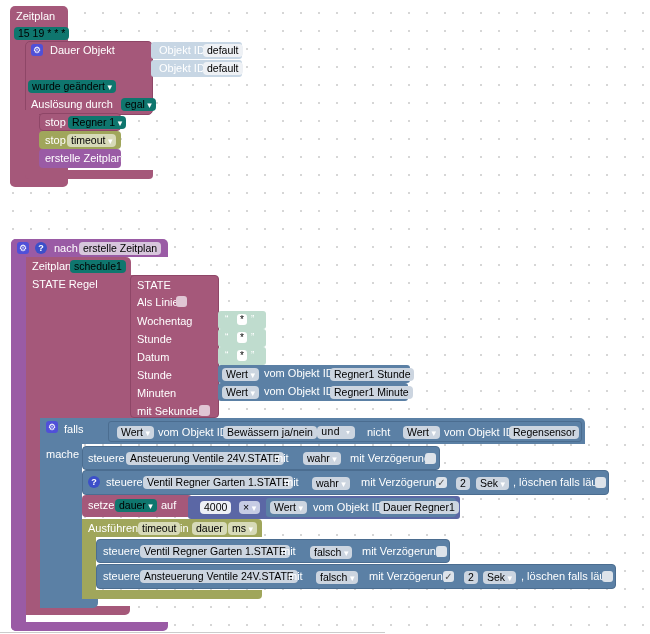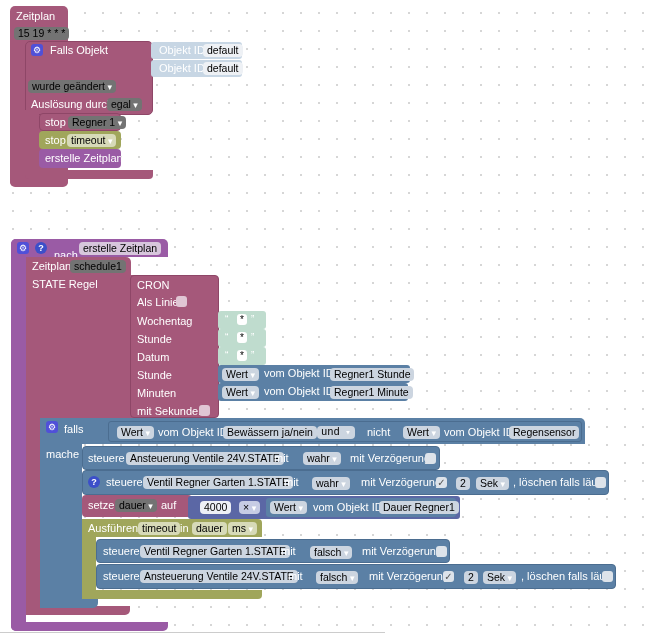--- a/index.html
+++ b/index.html
@@ -12,21 +12,21 @@
   .pink{background:#a5587a;}
   .purple{background:#9a5ba5;}
   .olive{background:#a0a65b;}
   .blue{background:#5b80a5;}
   .bluedk{background:#5b67a5;}
   .mint{background:#bfdcce;}
   .lightblue{background:#c7d6e4;}
   .t{position:absolute;white-space:nowrap;line-height:14px;}
   .field{position:absolute;white-space:nowrap;background:#d9d4dc;color:#000;
     border-radius:4px;padding:0 4px;line-height:13px;height:13px;font-size:10.5px;}
-  .pf{background:#737373;}
+  .pf{background:#0f766e;}
   .of{background:#d7dab8;}
   .bf{background:#ccd5e0;}
   .dd::after{content:" \25BE";color:#fff;font-size:9px;}
   .chk{position:absolute;width:11px;height:11px;border-radius:3px;background:#dde3ea;color:#555;
     font-size:10px;line-height:11px;text-align:center;}
   .pchk{background:#e0c6d4;}
   .gear{position:absolute;width:12px;height:12px;border-radius:3px;background:#5050d8;color:#fff;
     font-size:9px;line-height:12px;text-align:center;}
   .help{position:absolute;width:12px;height:12px;border-radius:50%;background:#3c4fc9;color:#fff;
     font-size:9px;line-height:12px;text-align:center;font-weight:bold;}
@@ -43,66 +43,66 @@
 <div>
   <div class="blk pink" style="left:10px;top:6px;width:58px;height:180px;border-radius:5px;"></div>
   <div class="blk pink" style="left:10px;top:177px;width:58px;height:10px;border-radius:0 0 5px 5px;"></div>
   <span class="t" style="left:16px;top:9px;">Zeitplan</span>
   <span class="field pf" style="left:14px;top:27px;">15 19 * * *</span>
 
   <div class="blk pink" style="left:25px;top:41px;width:128px;height:74px;border-radius:5px;border:1px solid #8e4667;"></div>
   <div class="blk pink" style="left:25px;top:110px;width:14px;height:67px;"></div>
   <div class="blk pink" style="left:25px;top:170px;width:128px;height:9px;border-radius:0 0 4px 4px;"></div>
   <span class="gear" style="left:31px;top:44px;">⚙</span>
-  <span class="t" style="left:50px;top:43px;">Falls Objekt</span>
+  <span class="t" style="left:50px;top:43px;">Dauer Objekt</span>
 
   <div class="blk lightblue" style="left:151px;top:42px;width:91px;height:17px;border-radius:3px;"></div>
   <span class="t" style="left:159px;top:43px;color:#fff;">Objekt ID</span>
   <span class="field bf" style="left:203px;top:44px;background:#eef1f5;">default</span>
 
   <div class="blk lightblue" style="left:151px;top:60px;width:91px;height:17px;border-radius:3px;"></div>
   <span class="t" style="left:159px;top:61px;color:#fff;">Objekt ID</span>
   <span class="field bf" style="left:203px;top:62px;background:#eef1f5;">default</span>
 
   <span class="field pf dd" style="left:28px;top:80px;">wurde geändert</span>
   <span class="t" style="left:31px;top:97px;">Auslösung durch</span>
-  <span class="field pf dd" style="left:107px;top:98px;">egal</span>
+  <span class="field pf dd" style="left:121px;top:98px;">egal</span>
 
   <div class="blk pink" style="left:39px;top:113px;width:82px;height:18px;border-radius:4px;border:1px solid #8e4667;"></div>
   <span class="t" style="left:45px;top:115px;">stop</span>
   <span class="field pf dd" style="left:68px;top:116px;">Regner 1</span>
 
   <div class="blk olive" style="left:39px;top:131px;width:82px;height:18px;border-radius:4px;"></div>
   <span class="t" style="left:45px;top:133px;">stop</span>
   <span class="field of dd" style="left:67px;top:134px;">timeout</span>
 
   <div class="blk purple" style="left:39px;top:149px;width:82px;height:19px;border-radius:4px;"></div>
   <span class="t" style="left:45px;top:151px;">erstelle Zeitplan</span>
 </div>
 
 <div>
 
   <div class="blk purple" style="left:11px;top:239px;width:157px;height:18px;border-radius:5px 5px 0 0;"></div>
   <div class="blk purple" style="left:11px;top:239px;width:15px;height:392px;border-radius:5px 0 0 5px;"></div>
   <div class="blk purple" style="left:11px;top:622px;width:157px;height:9px;border-radius:0 0 5px 5px;"></div>
   <span class="gear" style="left:17px;top:242px;">⚙</span>
   <span class="help" style="left:35px;top:242px;">?</span>
-  <span class="t" style="left:54px;top:248px;">nach</span>
+  <span class="t" style="left:54px;top:241px;">nach</span>
   <span class="field" style="left:79px;top:242px;background:#d7c6dc;">erstelle Zeitplan</span>
 
   <div class="blk pink" style="left:26px;top:257px;width:105px;height:18px;border-radius:5px 5px 0 0;"></div>
   <div class="blk pink" style="left:26px;top:257px;width:14px;height:358px;"></div>
   <div class="blk pink" style="left:26px;top:275px;width:108px;height:143px;"></div>
   <div class="blk pink" style="left:26px;top:606px;width:104px;height:9px;border-radius:0 0 5px 5px;"></div>
   <span class="t" style="left:32px;top:259px;">Zeitplan</span>
   <span class="field pf" style="left:70px;top:260px;">schedule1</span>
   <span class="t" style="left:32px;top:277px;">STATE Regel</span>
 
   <div class="blk pink" style="left:130px;top:275px;width:89px;height:143px;border-radius:4px;border:1px solid #8e4667;"></div>
-  <span class="t" style="left:137px;top:278px;">CRON</span>
+  <span class="t" style="left:137px;top:278px;">STATE</span>
   <span class="t" style="left:137px;top:295px;">Als Linie</span>
   <span class="chk pchk" style="left:176px;top:296px;"></span>
   <span class="t" style="left:137px;top:314px;">Wochentag</span>
   <span class="t" style="left:137px;top:332px;">Stunde</span>
   <span class="t" style="left:137px;top:350px;">Datum</span>
   <span class="t" style="left:137px;top:368px;">Stunde</span>
   <span class="t" style="left:137px;top:386px;">Minuten</span>
   <span class="t" style="left:137px;top:404px;">mit Sekunden</span>
   <span class="chk pchk" style="left:199px;top:405px;"></span>
 

